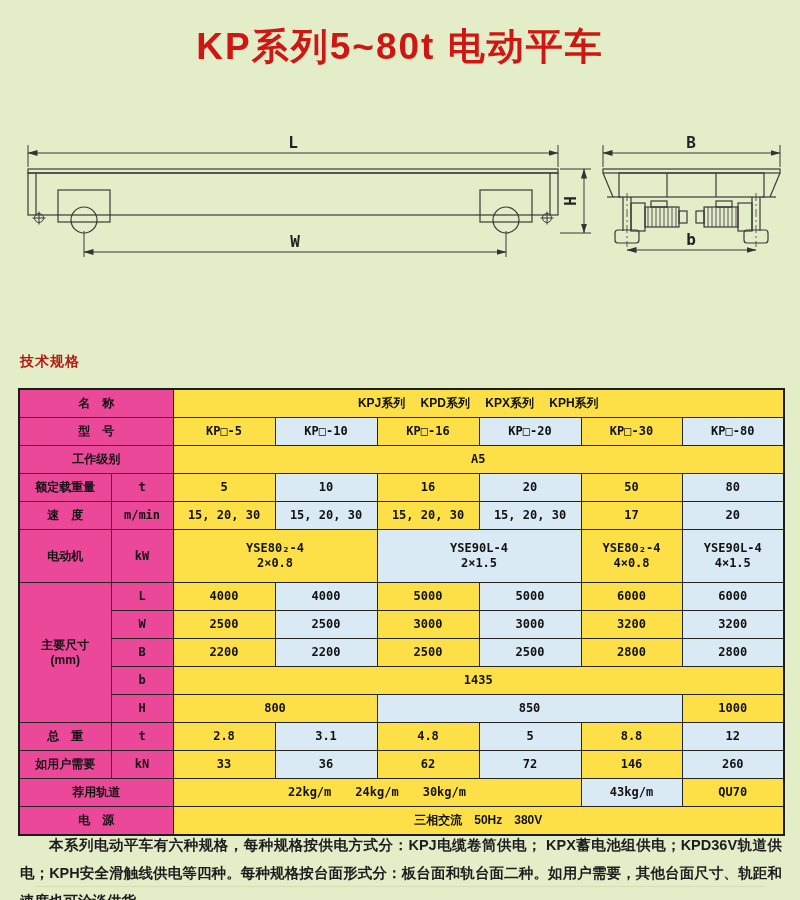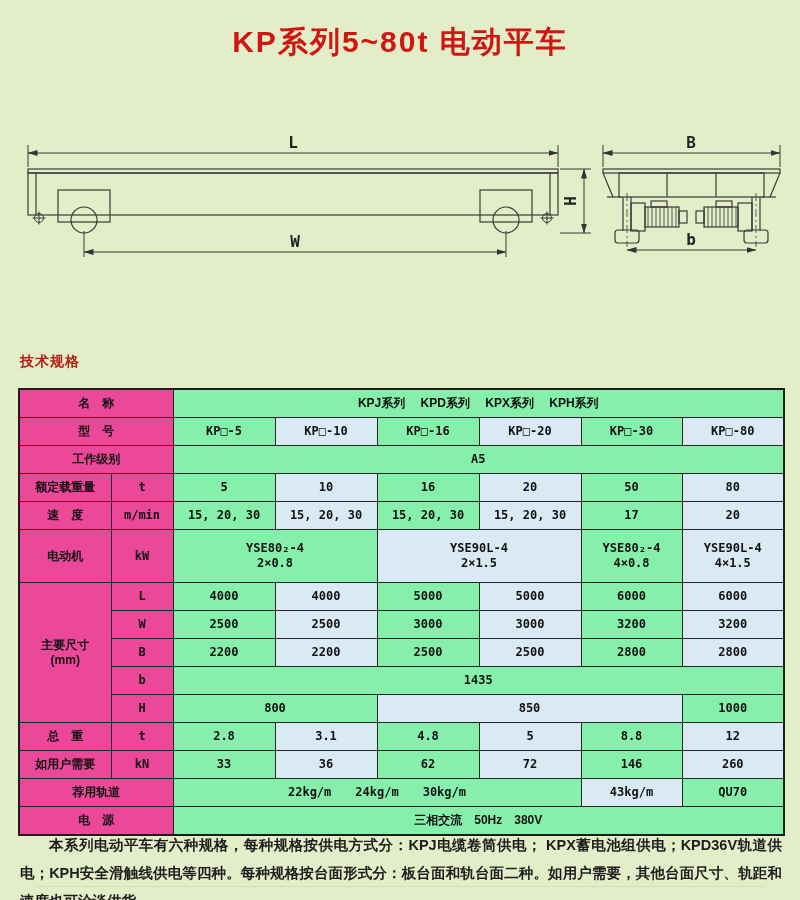--- a/index.html
+++ b/index.html
@@ -4,21 +4,21 @@
 <style>
   html,body{margin:0;padding:0;}
   body{
     width:800px;height:900px;position:relative;overflow:hidden;
     background:#e3edc8;
     font-family:"Liberation Sans","DejaVu Sans",sans-serif;
     color:#111;
   }
   .title{
     position:absolute;top:22px;left:0;width:800px;text-align:center;
-    font-size:30px;font-weight:bold;letter-spacing:2px;color:#cf1612;
+    font-size:37px;font-weight:bold;letter-spacing:2px;color:#cf1612;
   }
   .drawing{position:absolute;top:135px;left:15px;}
   .drawing svg{display:block;}
   .spec-heading{
     position:absolute;top:353px;left:20px;
     font-size:14px;font-weight:bold;color:#b01d15;letter-spacing:1px;
   }
   table.spec{
     position:absolute;top:388px;left:18px;width:765px;
     border-collapse:collapse;table-layout:fixed;
@@ -28,22 +28,22 @@
     border:1.5px solid #242424;
     text-align:center;vertical-align:middle;
     font-size:12px;line-height:1.25;
     white-space:pre-wrap;
     padding:1px 2px;
     height:25px;
     overflow:hidden;
   }
   tr.tall td{height:50px;}
   td.bgL{background:#ec4899;font-weight:bold;}
-  td.bgG{background:#86efac;}
-  td.bgB{background:#d9eaf5;}
+  td.bgG{background:#fde047;}
+  td.bgB{background:#d9eaf5;border-radius:6px;}
   td.num{font-family:"DejaVu Sans Mono","Liberation Mono",monospace;font-weight:bold;font-size:12px;}
   td.cjk{font-weight:bold;}
   .footer-note{
     position:absolute;top:816px;left:20px;width:762px;
     font-size:14.5px;font-weight:600;line-height:1.95;
     text-indent:2em;color:#1d1d1d;
     text-align:justify;
   }
   .bottom-divider{
     position:absolute;top:886px;left:35px;width:730px;height:0;

